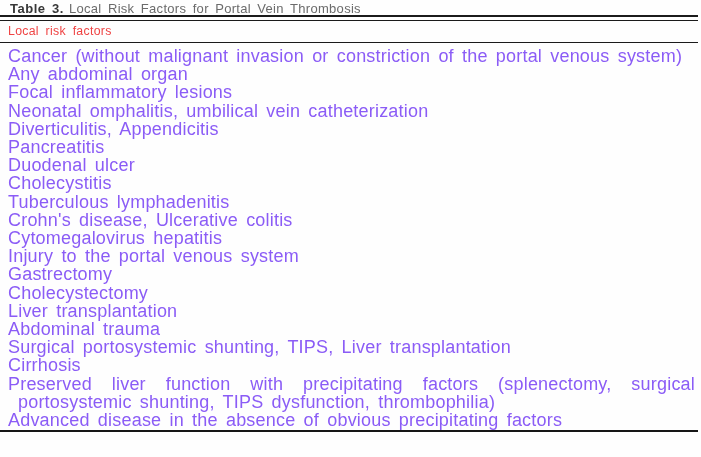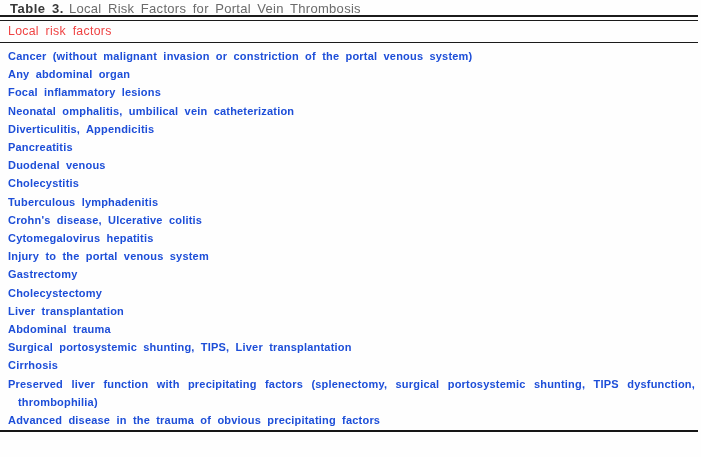--- a/index.html
+++ b/index.html
@@ -47,28 +47,27 @@
   .rule-single {
     width: 698px;
     border-top: 1.5px solid #1b1b1b;
   }
   .rows {
     list-style: none;
     padding: 4px 6px 0 18px;
     width: 701px;
   }
   .rows li {
-    font-size: 11px;
+    font-size: 18px;
     line-height: 18.2px;
     letter-spacing: 0.2px;
     word-spacing: 3px;
-    color: #1d4ed8;
+    color: #8b5cf6;
     text-indent: -10px;  
     text-align: justify;
-    font-weight: bold;
   }
   .rule-bottom {
     width: 698px;
     border-top: 2.5px solid #161616;
     margin-top: 1px;
   }
 </style>
 </head>
 <body>
 
@@ -84,31 +83,31 @@
 
   <div class="rule-single"></div>
 
   <ul class="rows">
       <li>Cancer (without malignant invasion or constriction of the portal venous system)</li>
       <li>Any abdominal organ</li>
       <li>Focal inflammatory lesions</li>
       <li>Neonatal omphalitis, umbilical vein catheterization</li>
       <li>Diverticulitis, Appendicitis</li>
       <li>Pancreatitis</li>
-      <li>Duodenal venous</li>
+      <li>Duodenal ulcer</li>
       <li>Cholecystitis</li>
       <li>Tuberculous lymphadenitis</li>
       <li>Crohn's disease, Ulcerative colitis</li>
       <li>Cytomegalovirus hepatitis</li>
       <li>Injury to the portal venous system</li>
       <li>Gastrectomy</li>
       <li>Cholecystectomy</li>
       <li>Liver transplantation</li>
       <li>Abdominal trauma</li>
       <li>Surgical portosystemic shunting, TIPS, Liver transplantation</li>
       <li>Cirrhosis</li>
       <li>Preserved liver function with precipitating factors (splenectomy, surgical portosystemic shunting, TIPS dysfunction, thrombophilia)</li>
-      <li>Advanced disease in the trauma of obvious precipitating factors</li>
+      <li>Advanced disease in the absence of obvious precipitating factors</li>
     </ul>
 
   <div class="rule-bottom"></div>
 
 </div>
 
 </body></html>

